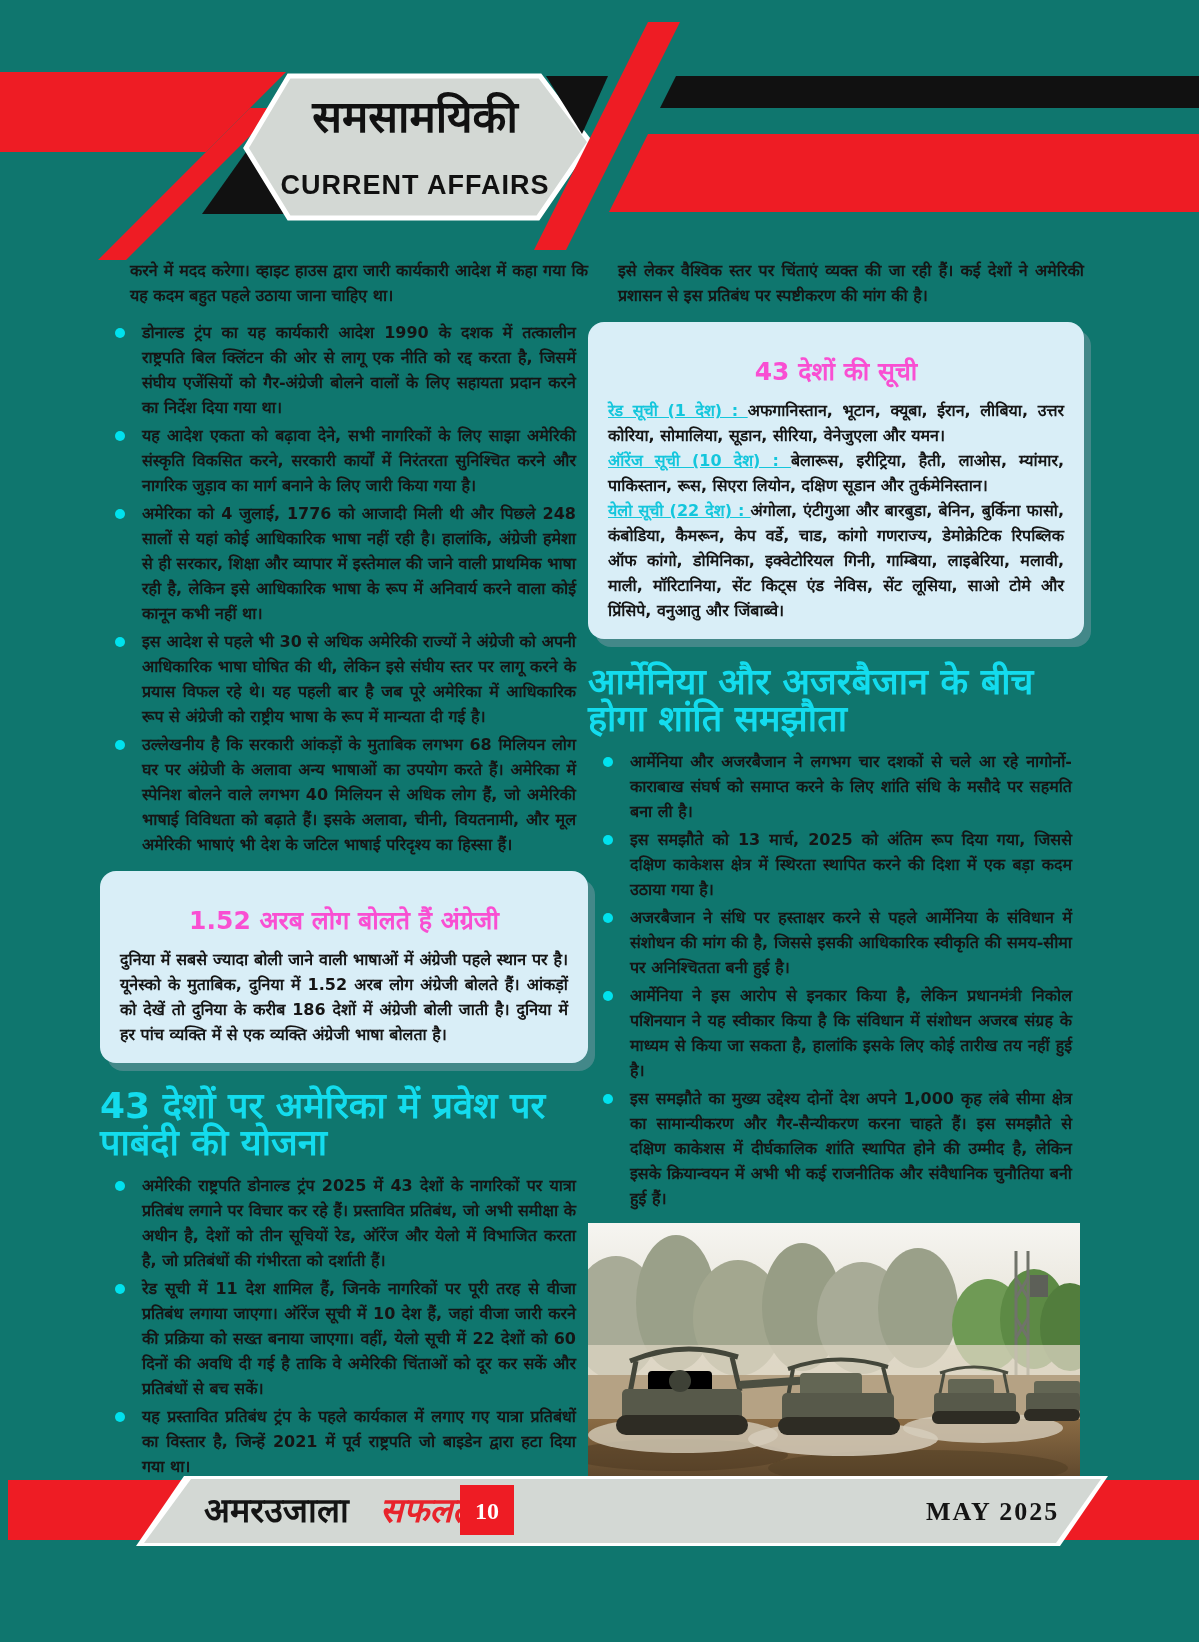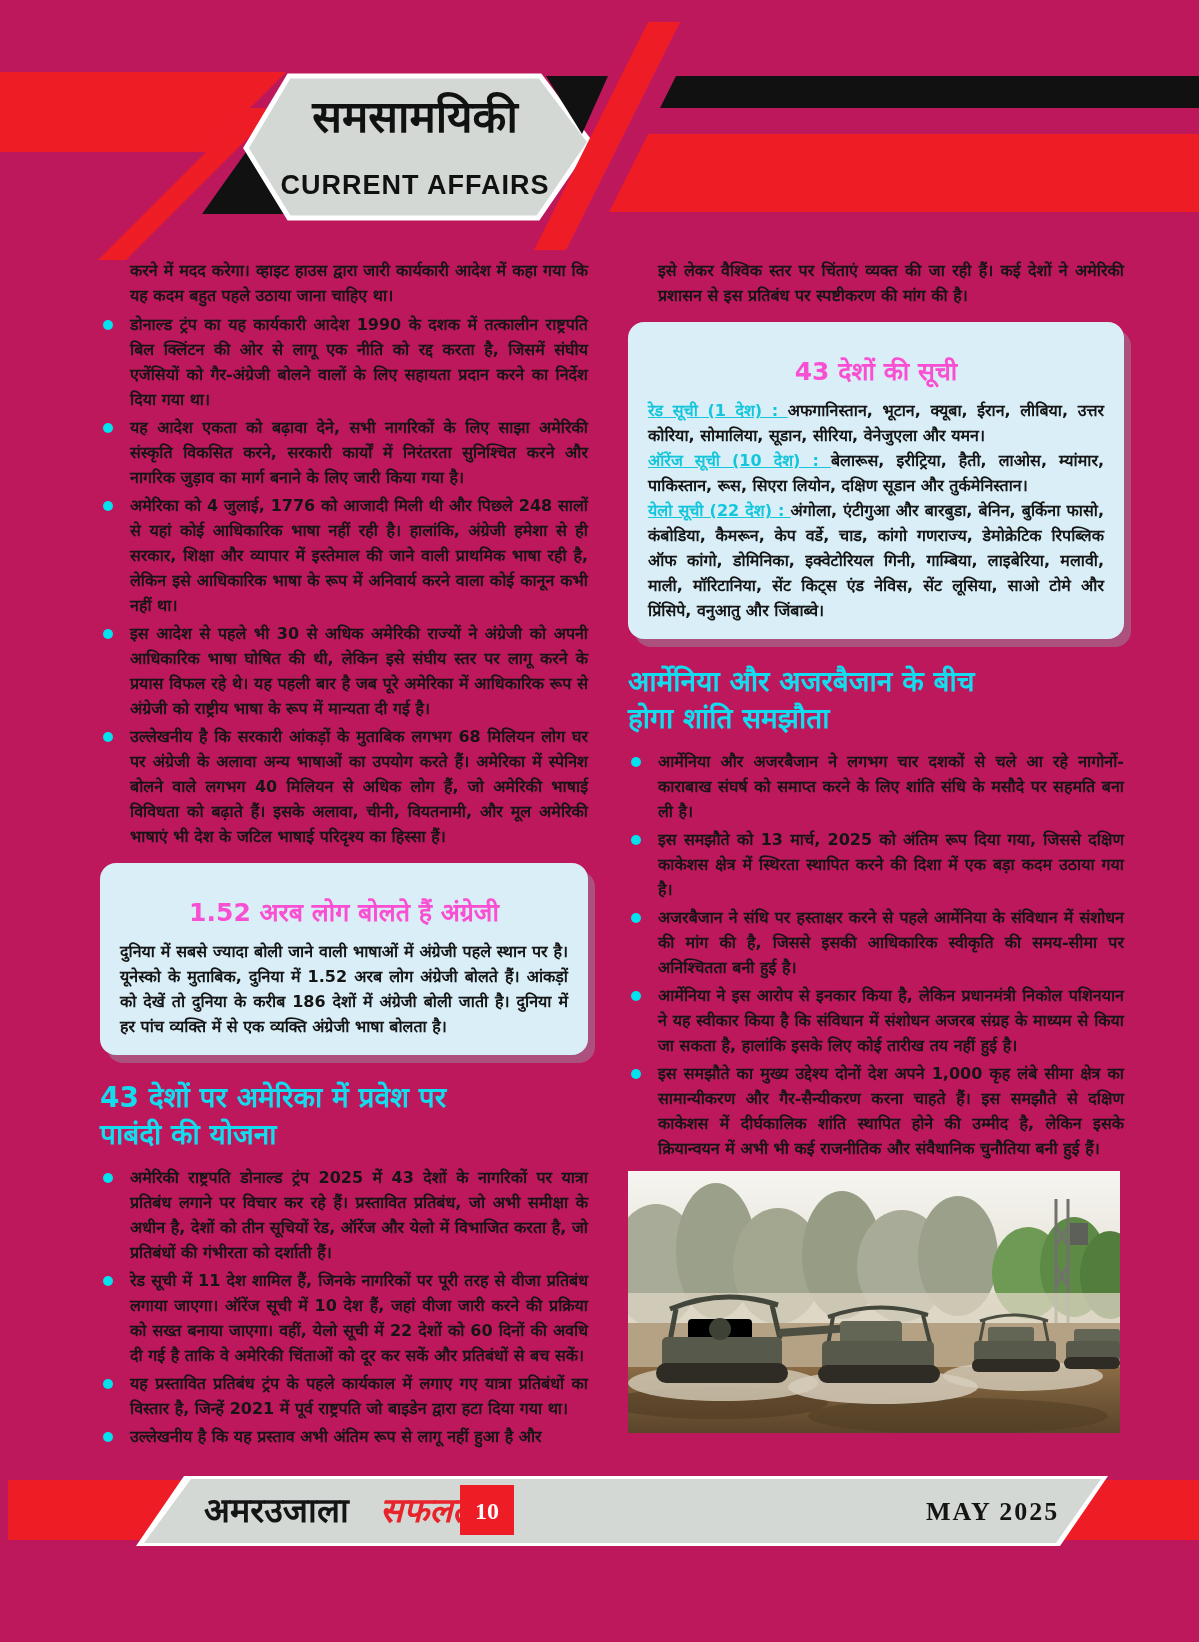--- a/index.html
+++ b/index.html
@@ -1,51 +1,51 @@
 <!DOCTYPE html>
 <html><head>
 <meta charset="utf-8">
 <style>
   html,body { margin:0; padding:0; background:#ffffff; }
   .page {
-    position:relative; width:1199px; height:1642px; background:#be185d;
+    position:relative; width:1199px; height:1642px; background:#0f766e;
     overflow:hidden; font-family:"DejaVu Sans", sans-serif; color:#141414;
   }
   
   .header-svg { position:absolute; top:0; left:0; }
   .footer-wrap { position:absolute; top:1476px; left:8px; width:1199px; height:70px; }
   .footer-svg { position:absolute; top:0; left:0; }
   
   .col { position:absolute; top:258px; }
   .col-left  { left:100px; width:488px; }
-  .col-right { left:628px; width:496px; }
+  .col-right { left:588px; width:496px; }
   .body-text, .bullet-list li, .box-body, .box-entry {
     font-size:16px; line-height:25px; font-weight:700; text-align:justify; color:#151515;
   }
   .body-text { padding-left:30px; margin:0 0 4px 0; }
-  .bullet-list { list-style:none; margin:0; padding:0; }
+  .bullet-list { list-style:none; margin:12px; padding:0; }
   .bullet-list li { position:relative; padding-left:30px; margin:0 0 3px 0; }
   .bullet-list li::before {
     content:""; position:absolute; left:3px; top:8px; width:10px; height:10px;
     border-radius:50%; background:#00e2ee;
   }
   
   .info-box {
     background:#d9eef7; border-radius:16px; padding:14px 20px 16px 20px;
     box-shadow:7px 8px 0 rgba(145,165,178,0.40); margin:14px 0 10px 0;
   }
   .box-title {
     text-align:center; font-size:25px; line-height:32px; font-weight:700;
     color:#f94fd2; margin:20px 0 10px 0;
   }
   .box-entry { margin:0; }
   .entry-label { color:#14c6dc; font-weight:700;text-decoration:underline; }
   
   .section-heading {
-    color:#13dcee; font-size:28px; line-height:37px; font-weight:700;
+    color:#13dcee; font-size:36px; line-height:37px; font-weight:700;
     margin:24px 0 12px 0; letter-spacing:0px;
   }
   
   .photo { display:block; margin-top:10px; }
   
   .f-brand-black { font-size:34px; font-weight:700; fill:#141414; }
   .f-brand-red   { font-size:34px; font-weight:700; font-style:italic; fill:#e8232b; }
   .f-page        { font-size:24px; font-weight:700; fill:#ffffff; font-family:"Liberation Serif",serif; }
   .f-date        { font-size:26px; font-weight:700; fill:#141414; font-family:"Liberation Serif",serif; letter-spacing:2px; }
   .badge-hi { font-size:44px; font-weight:700; fill:#111111; }

